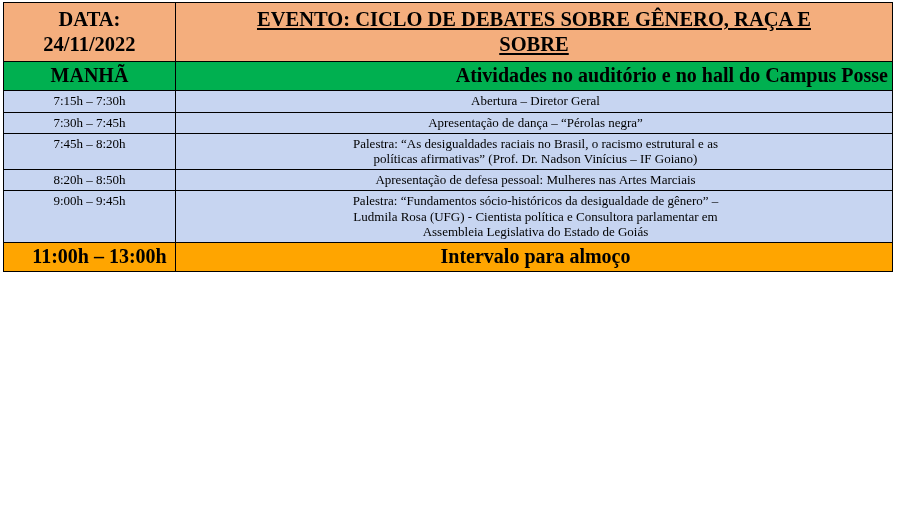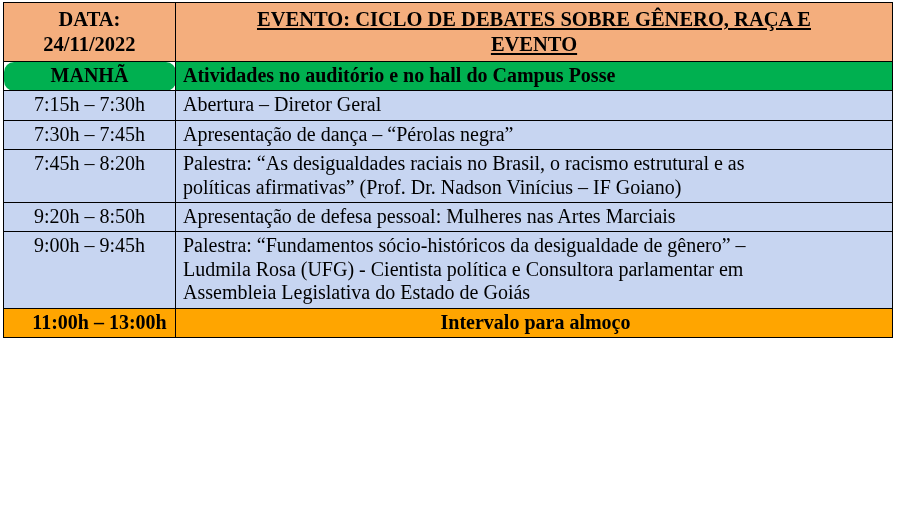--- a/index.html
+++ b/index.html
@@ -25,21 +25,21 @@
     width: 890px;
     border-collapse: collapse;
     table-layout: fixed;
     border: 1px solid #000000;
   }
 
   table.schedule td {
     border: 1px solid #000000;
     vertical-align: top;
     padding: 2px 4px 3px 4px;
-    font-size: 20px;
+    font-size: 13px;
     line-height: 1.17;
     color: #000000;
   }
 
   col.col-time { width: 172px; }
   col.col-event { width: auto; }
 
   
   tr.row-header td {
     background: #F4AE7D;
@@ -58,33 +58,33 @@
   }
 
   
   tr.row-section td {
     background: #00B050;
     font-weight: bold;
     font-size: 20px;
     padding-top: 2px;
     padding-bottom: 3px;
   }
-  tr.row-section td.cell-time { text-align: center; border-radius: 10px; }
-  tr.row-section td.cell-event { text-align: left; padding-left: 7px; }
+  tr.row-section td.cell-time { text-align: center; }
+  tr.row-section td.cell-event { text-align: right; padding-left: 7px; }
 
   
   tr.row-item td {
     background: #C7D5F1;
   }
   tr.row-item td.cell-time {
     text-align: center;
     white-space: nowrap;
   }
   tr.row-item td.cell-event {
-    text-align: left;
+    text-align: center;
     padding-left: 7px;
   }
 
   
   tr.row-break td {
     background: #FFA500;
     font-weight: bold;
     font-size: 20px;
     padding-top: 2px;
     padding-bottom: 3px;
@@ -105,21 +105,21 @@
     </colgroup>
     <tbody>
 
       <tr class="row-header">
         <td class="cell-time">
           <span class="line">DATA:</span>
           <span class="line">24/11/2022</span>
         </td>
         <td class="cell-event">
           <span class="line">EVENTO: CICLO DE DEBATES SOBRE GÊNERO, RAÇA E</span>
-          <span class="line">EVENTO</span>
+          <span class="line">SOBRE</span>
         </td>
       </tr>
 
       <tr class="row-section">
         <td class="cell-time">MANHÃ</td>
         <td class="cell-event">Atividades no auditório e no hall do Campus Posse</td>
       </tr>
 
       <tr class="row-item">
         <td class="cell-time">7:15h – 7:30h</td>
@@ -137,21 +137,21 @@
 
       <tr class="row-item">
         <td class="cell-time">7:45h – 8:20h</td>
         <td class="cell-event">
           <span class="line">Palestra: “As desigualdades raciais no Brasil, o racismo estrutural e as</span>
           <span class="line">políticas afirmativas” (Prof. Dr. Nadson Vinícius – IF Goiano)</span>
         </td>
       </tr>
 
       <tr class="row-item">
-        <td class="cell-time">9:20h – 8:50h</td>
+        <td class="cell-time">8:20h – 8:50h</td>
         <td class="cell-event">
           <span class="line">Apresentação de defesa pessoal: Mulheres nas Artes Marciais</span>
         </td>
       </tr>
 
       <tr class="row-item">
         <td class="cell-time">9:00h – 9:45h</td>
         <td class="cell-event">
           <span class="line">Palestra: “Fundamentos sócio-históricos da desigualdade de gênero” –</span>
           <span class="line">Ludmila Rosa (UFG) - Cientista política e Consultora parlamentar em</span>

